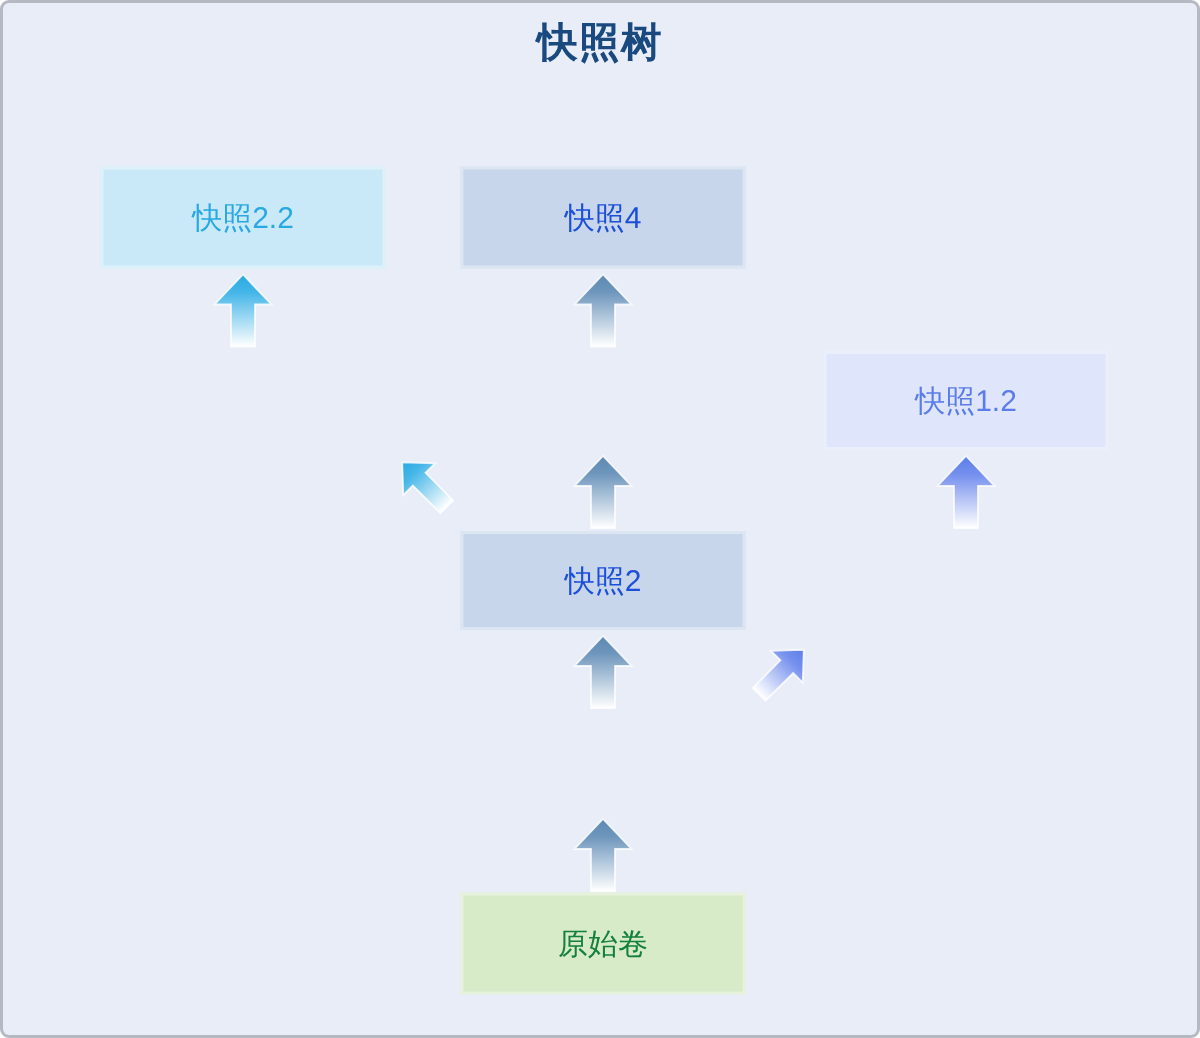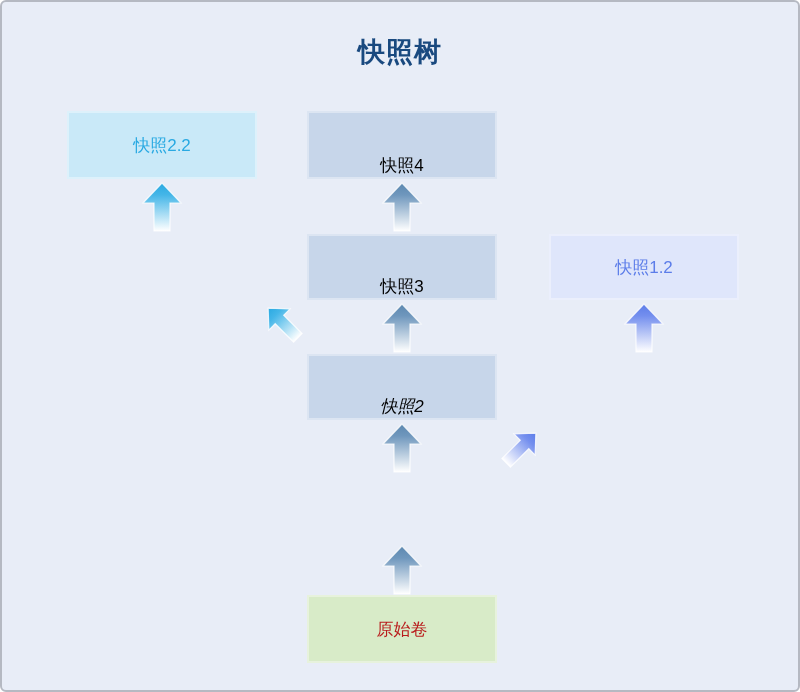--- a/index.html
+++ b/index.html
@@ -11,54 +11,54 @@
     height: 692px;
     box-sizing: border-box;
     background: #e8edf7;
     border: 2px solid #b5b9c2;
     border-radius: 6px;
     overflow: hidden;
   }
 
   .diagram-title {
     position: absolute;
-    top: 32px;
+    top: 8px;
     left: 0;
     width: 100%;
     text-align: center;
     font-size: 27px;
     font-weight: bold;
     color: #19497f;
     letter-spacing: 1px;
   }
 
   .node {
     position: absolute;
     width: 190px;
     height: 66px;
     box-sizing: border-box;
     display: flex;
     align-items: center;
     justify-content: center;
-    font-size: 17px;
+    font-size: 20px;
     border: 2px solid rgba(255,255,255,0.38);
   }
 
   .node--cyan     { background: #c9e9f8; color: #29a9e2; }
-  .node--bluegray { background: #c7d6ea; color: #000000; align-items: flex-end; }
+  .node--bluegray { background: #c7d6ea; color: #1d4ed8; }
   .node--lavender { background: #dfe6fb; color: #5c7de9; text-align: right; }
-  .node--green    { background: #d8ebc8; color: #b91c1c; text-align: right; }
+  .node--green    { background: #d8ebc8; color: #15803d; text-align: right; }
 
   
   #n-s22 { left: 65px;  top: 109px; height: 68px; }
   #n-s4  { left: 305px; top: 109px; height: 68px; }
   #n-s21 { left: 65px;  top: 232px; }
   #n-s3  { left: 305px; top: 232px; }
   #n-s12 { left: 547px; top: 232px; }
-  #n-s2  { left: 305px; top: 352px; font-style: italic; }
+  #n-s2  { left: 305px; top: 352px; }
   #n-s11 { left: 547px; top: 352px; }
   #n-s1  { left: 305px; top: 472px; height: 67px; }
   #n-ov  { left: 305px; top: 593px; height: 68px; }
 
   .arrows-layer {
     position: absolute;
     left: 0; top: 0;
     width: 800px; height: 692px;
     pointer-events: none;
   }
@@ -68,23 +68,20 @@
 
 <div class="canvas">
 
   <div class="diagram-title">快照树</div>
 
   <div class="node node--cyan" id="n-s22">
     <span>快照2.2</span>
   </div>
   <div class="node node--bluegray" id="n-s4">
     <span>快照4</span>
-  </div>
-  <div class="node node--bluegray" id="n-s3">
-    <span>快照3</span>
   </div>
   <div class="node node--lavender" id="n-s12">
     <span>快照1.2</span>
   </div>
   <div class="node node--bluegray" id="n-s2">
     <span>快照2</span>
   </div>
   <div class="node node--green" id="n-ov">
     <span>原始卷</span>
   </div>

